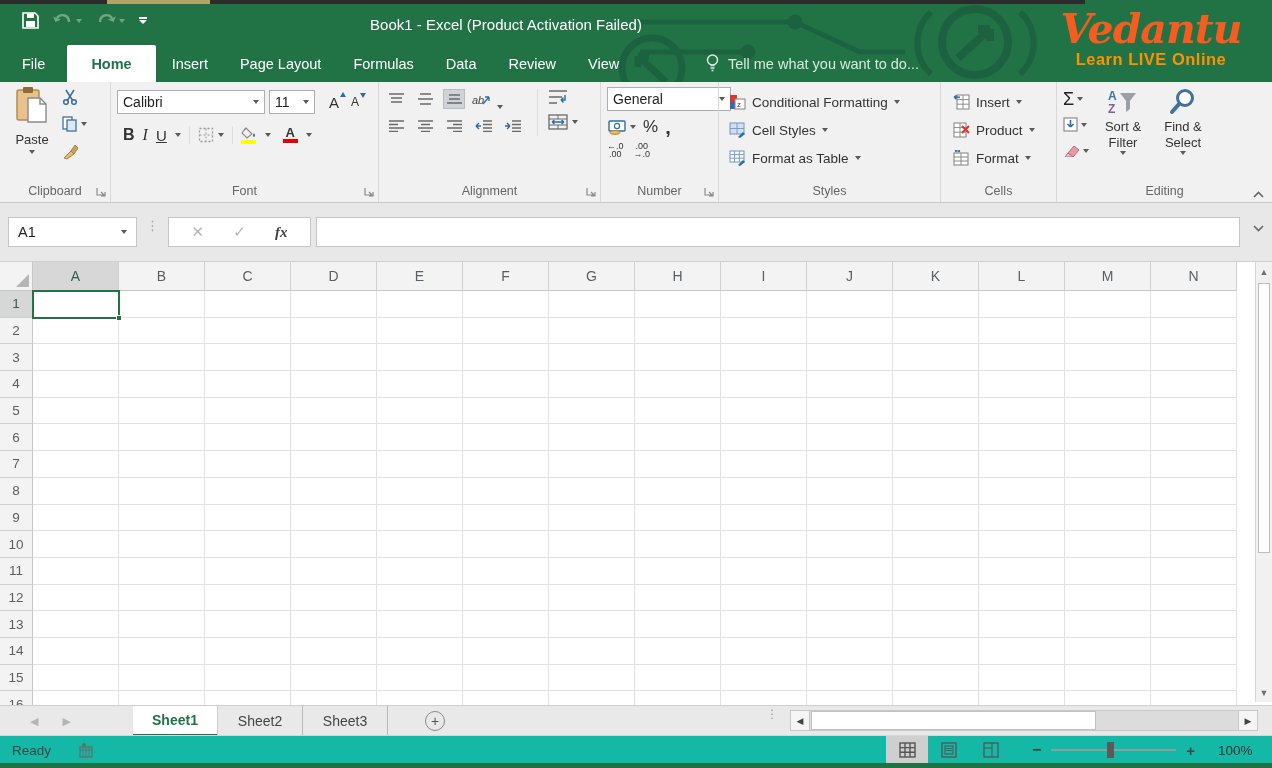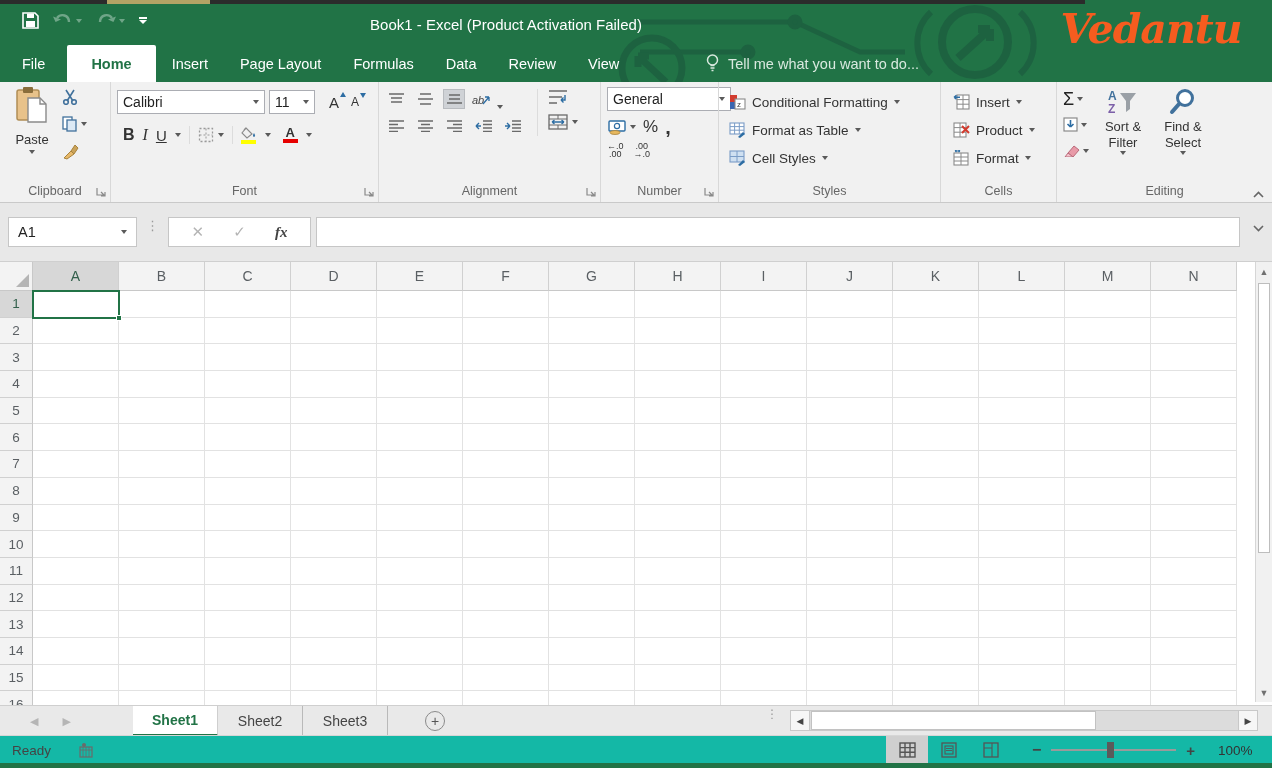--- a/index.html
+++ b/index.html
@@ -234,20 +234,21 @@
   <div class="tellme">
     <svg width="13" height="19" viewBox="0 0 13 19">
         <circle cx="6.5" cy="6" r="5" fill="none" stroke="#d9e9df" stroke-width="1.5"></circle>
         <path d="M4.5 11.5 h4 M4.5 14 h4 M5.5 16.5 h2" stroke="#d9e9df" stroke-width="1.4" fill="none"></path>
       </svg>
     <span>Tell me what you want to do...</span>
   </div>
 
   <div class="brand">
     <div class="brand-name">Vedantu</div>
+    <div class="brand-tag">Learn LIVE Online</div>
   </div>
 </div>
 
 <div class="ribbon">
 
   <div class="rgroup g-clipboard">
     <div class="rg-content">
       <div class="paste-btn">
         <svg width="34" height="40" viewBox="0 0 34 40">
           <rect x="2" y="4" width="22" height="30" rx="2" fill="#e8c28a" stroke="#b08d55" stroke-width="1.5"></rect>
@@ -476,34 +477,34 @@
               <rect x="1" y="1" width="7" height="7" fill="#d23b2e"></rect>
               <rect x="1" y="8" width="7" height="7" fill="#3a66b0"></rect>
               <rect x="6" y="5" width="10" height="10" fill="#fff" stroke="#8a8a8a" stroke-width="1.1"></rect>
               <text x="8" y="13" font-size="8" fill="#444">z</text>
             </svg>
           <span>Conditional Formatting</span>
           <span class="caret"></span>
         </div>
         <div class="style-row">
           <svg width="17" height="16" viewBox="0 0 17 16">
+              <rect x="1" y="1" width="14" height="11" fill="#cfe0f1" stroke="#7a9cc6" stroke-width="1.1"></rect>
+              <path d="M1 6.5 h14 M8 1 v11" stroke="#7a9cc6" stroke-width="1"></path>
+              <path d="M9 15 l5 -5 2 2 -5 4 Z" fill="#2d6da3"></path>
+            </svg>
+          <span>Cell Styles</span>
+          <span class="caret"></span>
+        </div>
+        <div class="style-row">
+          <svg width="17" height="16" viewBox="0 0 17 16">
               <rect x="1" y="1" width="14" height="11" fill="#fff" stroke="#7a9cc6" stroke-width="1.1"></rect>
               <path d="M1 4.6 h14 M1 8.2 h14 M5.6 1 v11 M10.3 1 v11" stroke="#7a9cc6" stroke-width="1"></path>
               <path d="M9 15 l5 -5 2 2 -5 4 Z" fill="#2d6da3"></path>
             </svg>
           <span>Format as Table</span>
-          <span class="caret"></span>
-        </div>
-        <div class="style-row">
-          <svg width="17" height="16" viewBox="0 0 17 16">
-              <rect x="1" y="1" width="14" height="11" fill="#cfe0f1" stroke="#7a9cc6" stroke-width="1.1"></rect>
-              <path d="M1 6.5 h14 M8 1 v11" stroke="#7a9cc6" stroke-width="1"></path>
-              <path d="M9 15 l5 -5 2 2 -5 4 Z" fill="#2d6da3"></path>
-            </svg>
-          <span>Cell Styles</span>
           <span class="caret"></span>
         </div>
       </div>
     </div>
     <div class="rg-label">
       <span>Styles</span>
     </div>
   </div>
 
   <div class="rgroup g-cells">

